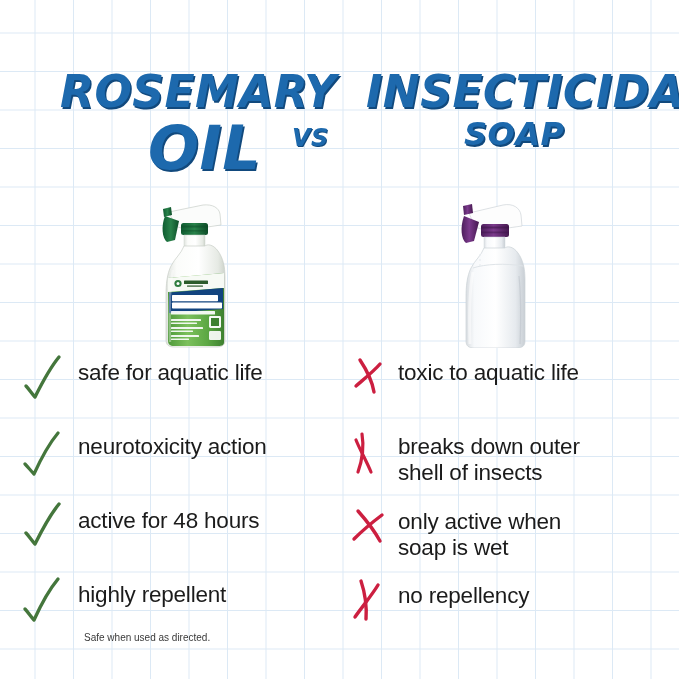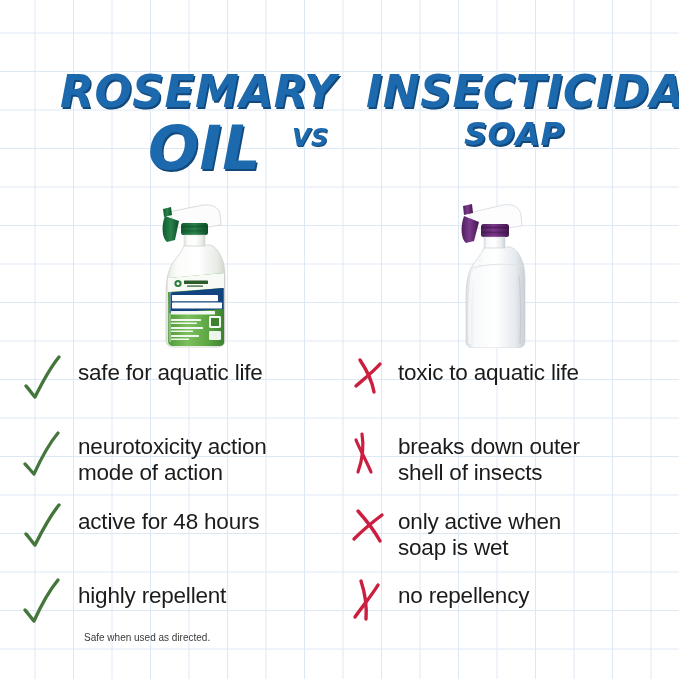--- a/index.html
+++ b/index.html
@@ -221,21 +221,20 @@
     </div>
 
     <div class="row">
       <span class="mark">
         <svg viewBox="0 0 44 48" width="44" height="48" xmlns="http://www.w3.org/2000/svg">
           <path d="M3 36 C6 39 9 43 12 46 C17 35 26 17 36 5" stroke="#44763c" stroke-width="3.2" fill="none" stroke-linecap="round" stroke-linejoin="round"></path>
         </svg>
       </span>
       <div class="txt">
         <div>neurotoxicity action</div>
-        <div>mode of action</div>
       </div>
     </div>
 
     <div class="row">
       <span class="mark">
         <svg viewBox="0 0 44 48" width="44" height="48" xmlns="http://www.w3.org/2000/svg">
           <path d="M4 31 C7 34 10 39 13 42 C18 32 27 14 37 2" stroke="#44763c" stroke-width="3.4" fill="none" stroke-linecap="round" stroke-linejoin="round"></path>
         </svg>
       </span>
       <div class="txt">

